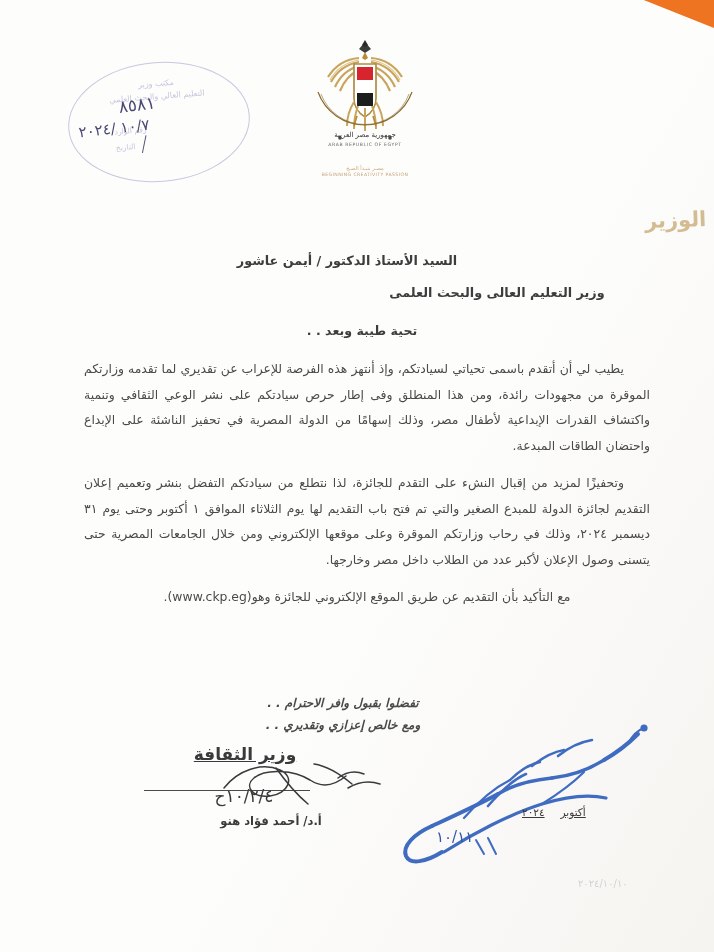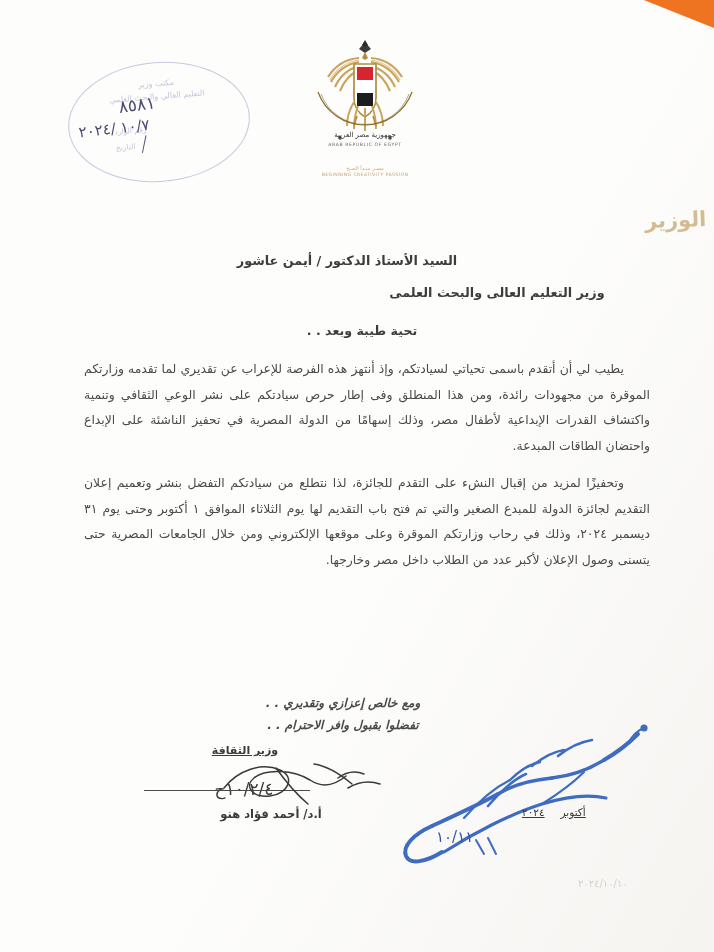--- a/index.html
+++ b/index.html
@@ -211,21 +211,21 @@
   .sig-block {
     position: absolute;
     left: 150px;
     top: 744px;
     width: 230px;
     direction: rtl;
     text-align: center;
     color: #3a3a3a;
   }
   .sig-title {
-    font-size: 11px;
+    font-size: 17px;
     font-weight: bold;
     text-decoration: underline;
     margin-right: 52px;
   }
   .sig-date {
     margin-top: 22px;
     font-size: 17px;
     letter-spacing: 1px;
     margin-right: 54px;
   }
@@ -375,25 +375,28 @@
     <div class="minister-mark">الوزير</div>
 
     <div class="doc-body">
       <div class="addressee">السيد الأستاذ الدكتور / أيمن عاشور</div>
       <div class="addressee-role">وزير التعليم العالى والبحث العلمى</div>
       <div class="salutation">تحية طيبة وبعد . .</div>
 
       <p class="para">يطيب لي أن أتقدم باسمى تحياتي لسيادتكم، وإذ أنتهز هذه الفرصة للإعراب عن تقديري لما تقدمه وزارتكم الموقرة من مجهودات رائدة، ومن هذا المنطلق وفى إطار حرص سيادتكم على نشر الوعي الثقافي وتنمية واكتشاف القدرات الإبداعية لأطفال مصر، وذلك إسهامًا من الدولة المصرية في تحفيز الناشئة على الإبداع واحتضان الطاقات المبدعة.</p>
       <p class="para">وتحفيزًا لمزيد من إقبال النشء على التقدم للجائزة، لذا نتطلع من سيادتكم التفضل بنشر وتعميم إعلان التقديم لجائزة الدولة للمبدع الصغير والتي تم فتح باب التقديم لها يوم الثلاثاء الموافق ١ أكتوبر وحتى يوم ٣١ ديسمبر ٢٠٢٤، وذلك في رحاب وزارتكم الموقرة وعلى موقعها الإلكتروني ومن خلال الجامعات المصرية حتى يتسنى وصول الإعلان لأكبر عدد من الطلاب داخل مصر وخارجها.</p>
 
+      <div class="note">
+        <span>مع التأكيد بأن التقديم عن طريق الموقع الإلكتروني للجائزة وهو</span><span class="ltr">(www.ckp.eg)</span><span>.</span>
+      </div>
     </div>
 
     <div class="closing">
+      <div>تفضلوا بقبول وافر الاحترام . .</div>
       <div>ومع خالص إعزازي وتقديري . .</div>
-      <div>تفضلوا بقبول وافر الاحترام . .</div>
     </div>
 
     <div class="sig-block">
       <div class="sig-title">وزير الثقافة</div>
       <div class="sig-rule"></div>
       <svg class="sig-scribble" viewBox="0 0 190 64">
         <g fill="none" stroke="#3a3a3a" stroke-width="1.5" stroke-linecap="round">
           <path d="M6 40 C20 22 44 14 62 22 C78 29 70 46 52 48 C34 50 26 38 36 30 C48 20 76 22 92 32 C104 40 116 38 128 28"></path>
           <path d="M96 16 C110 18 122 26 134 36"></path>
           <path d="M120 30 C128 24 136 22 146 26"></path>

